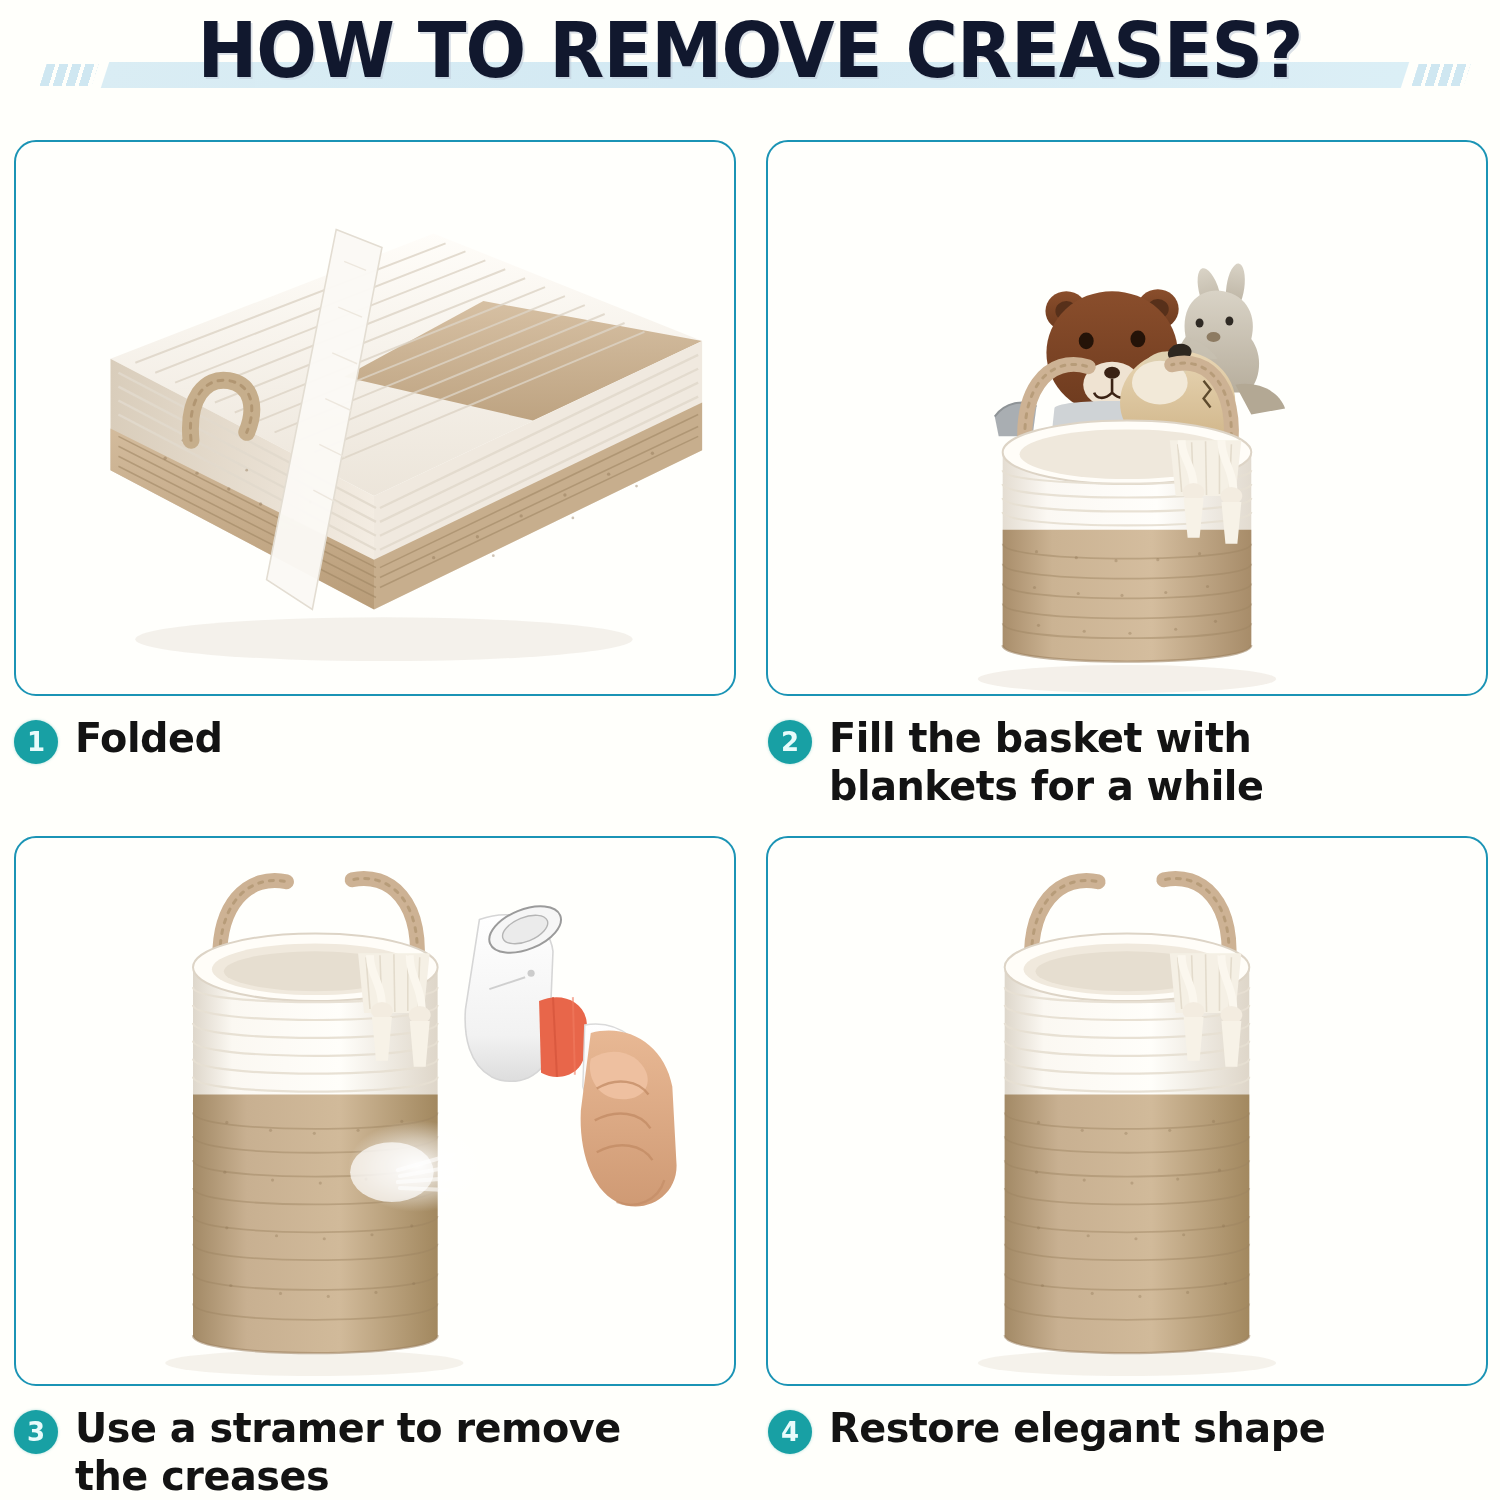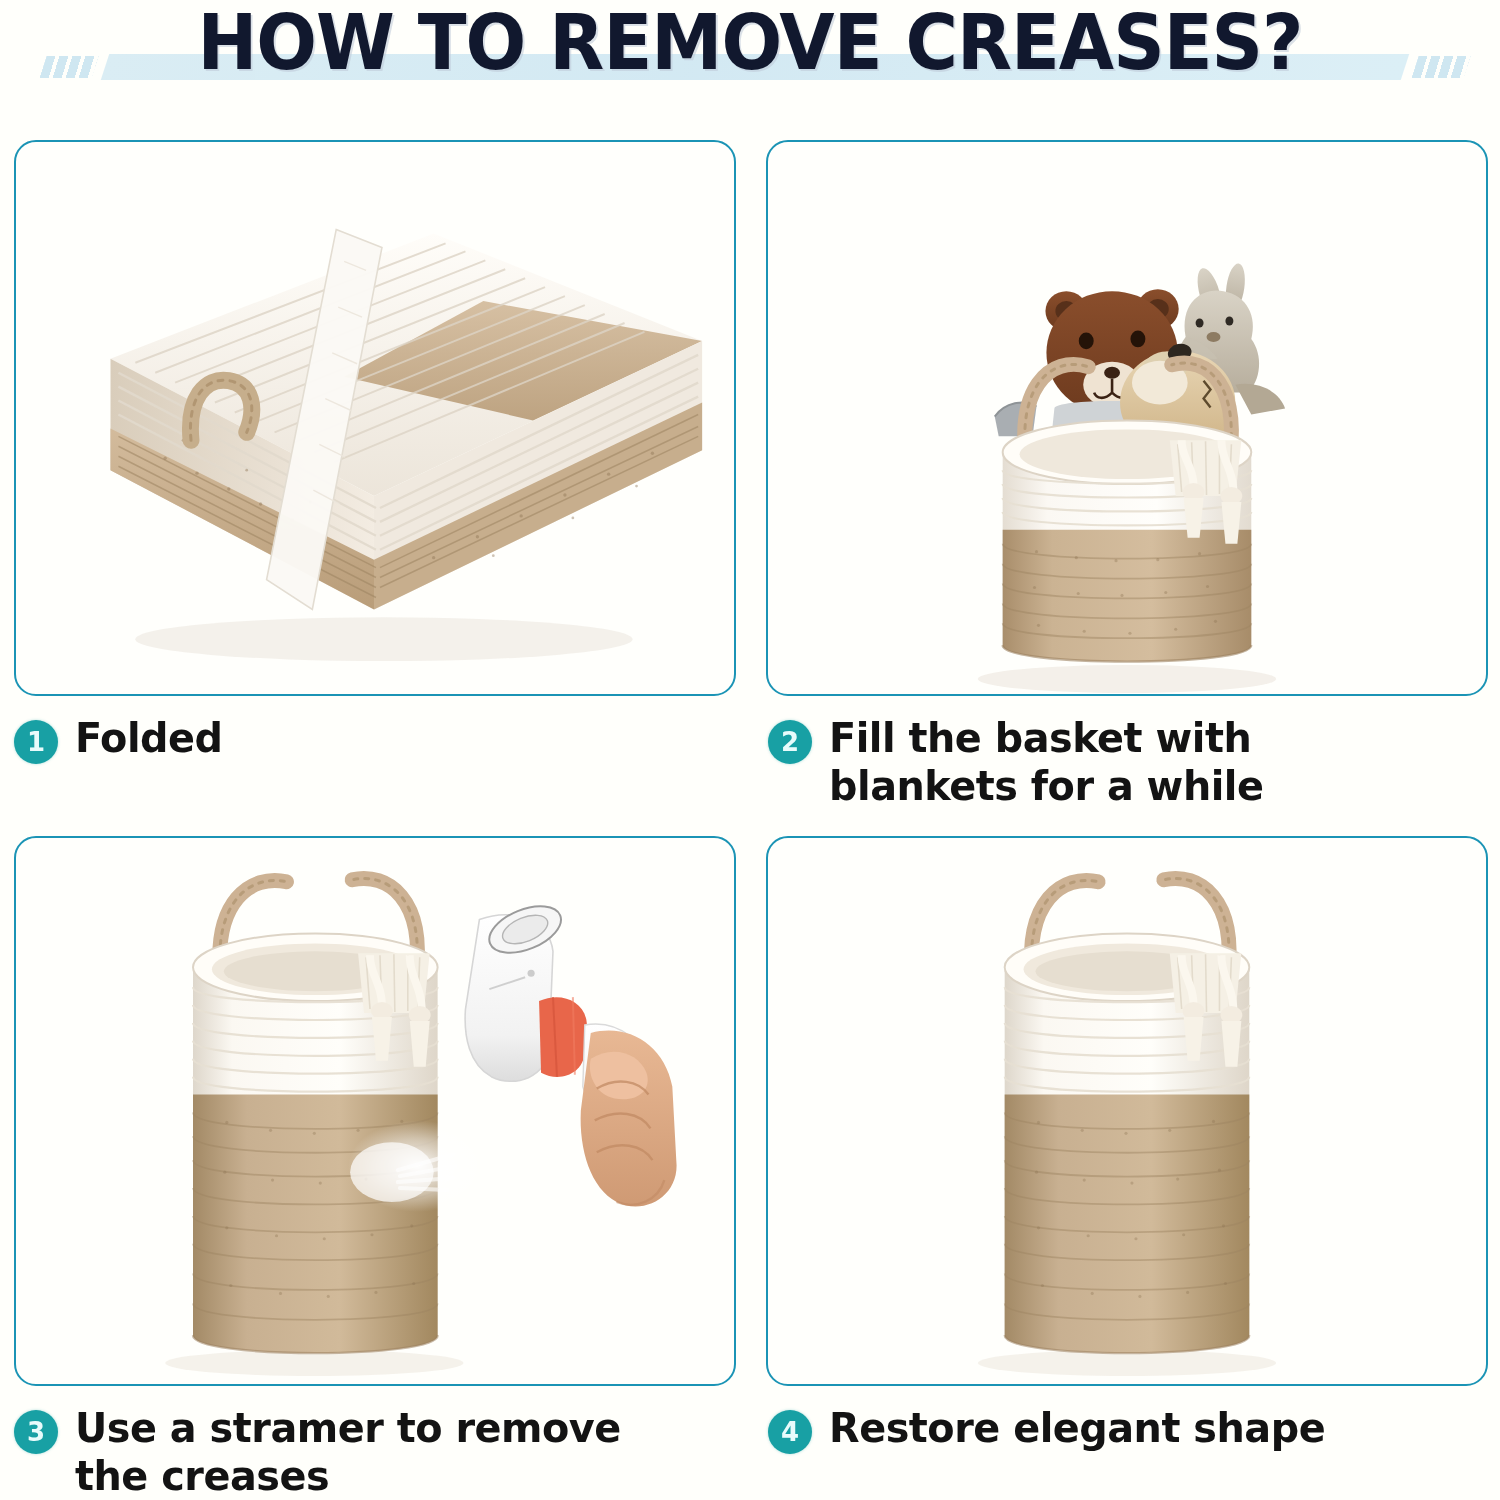--- a/index.html
+++ b/index.html
@@ -13,21 +13,21 @@
 
   body {
     background: #fffffb;
     font-family: "Liberation Sans", sans-serif;
     position: relative;
   }
 
   
   #title-area {
     position: absolute;
-    left: 0; top: 0;
+    left: 0; top: 8px;
     width: 1500px; height: 120px;
   }
 
   #title-underline {
     position: absolute;
     left: 105px; top: 54px;
     width: 1300px; height: 26px;
     background: linear-gradient(95deg, #d7ecf4 0%, #cfe7f2 45%, #d9eef6 100%);
     transform: skewX(-18deg);
     opacity: .92;

